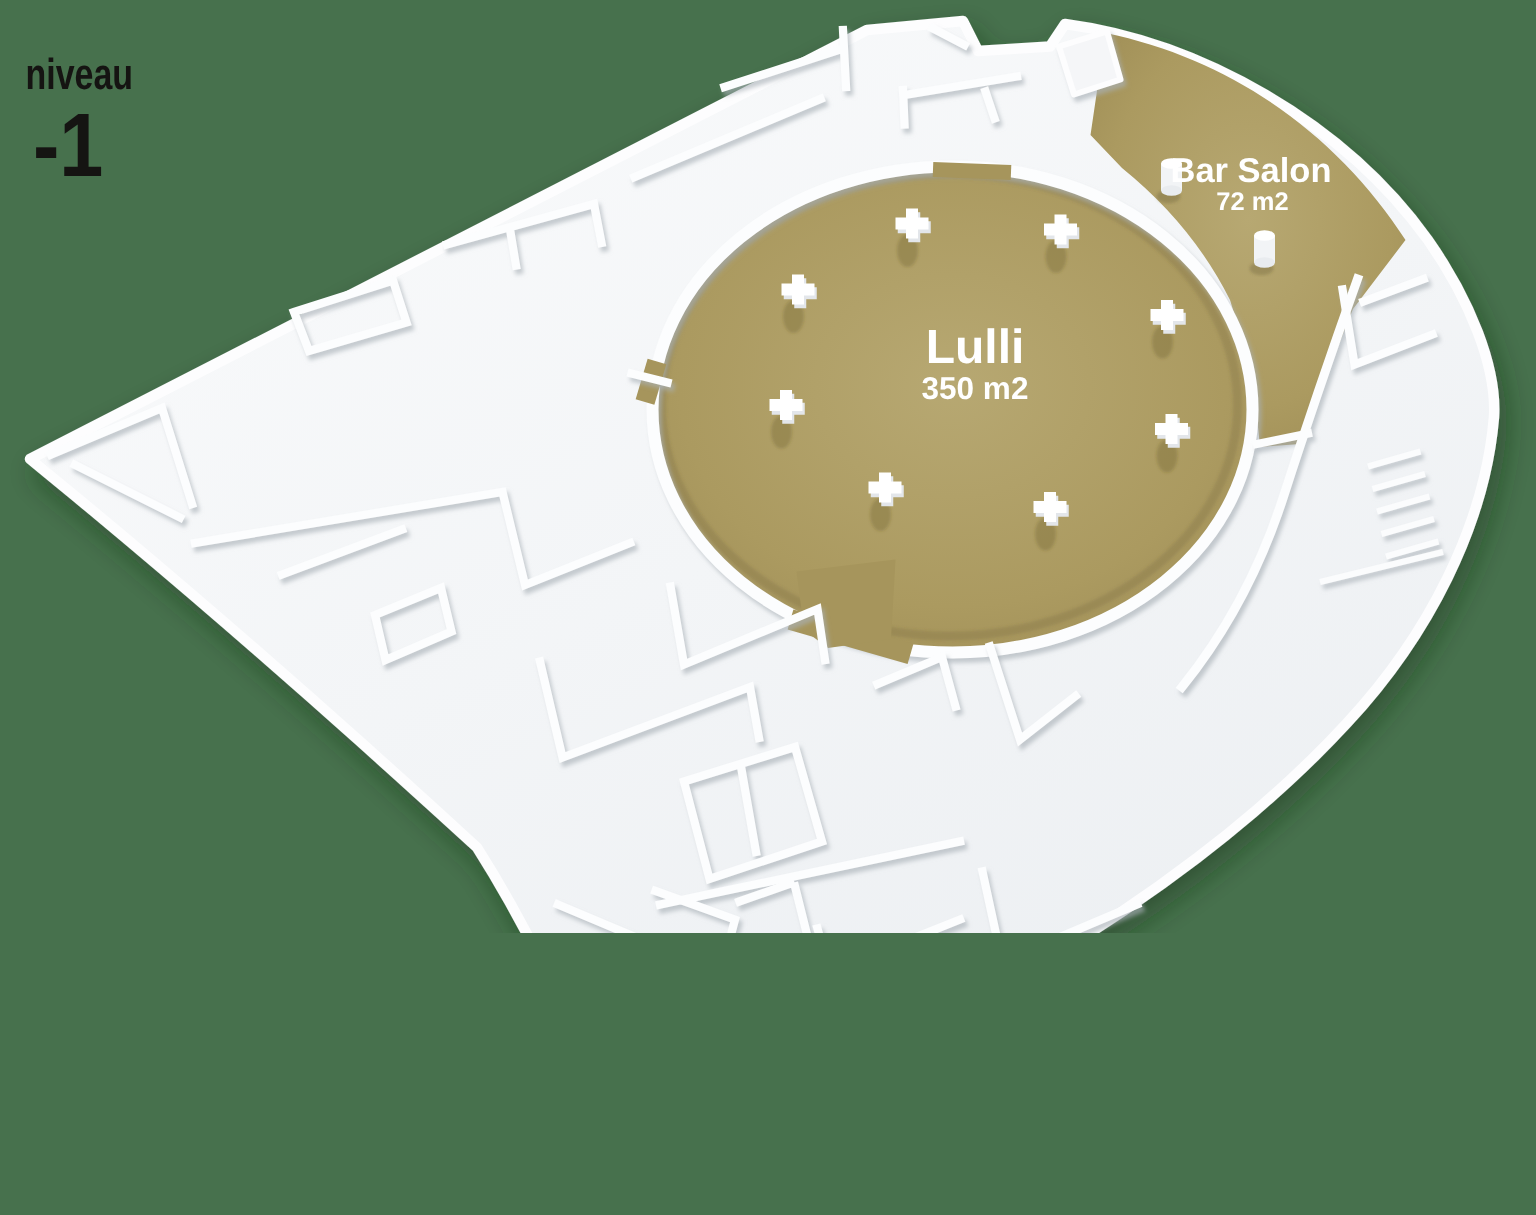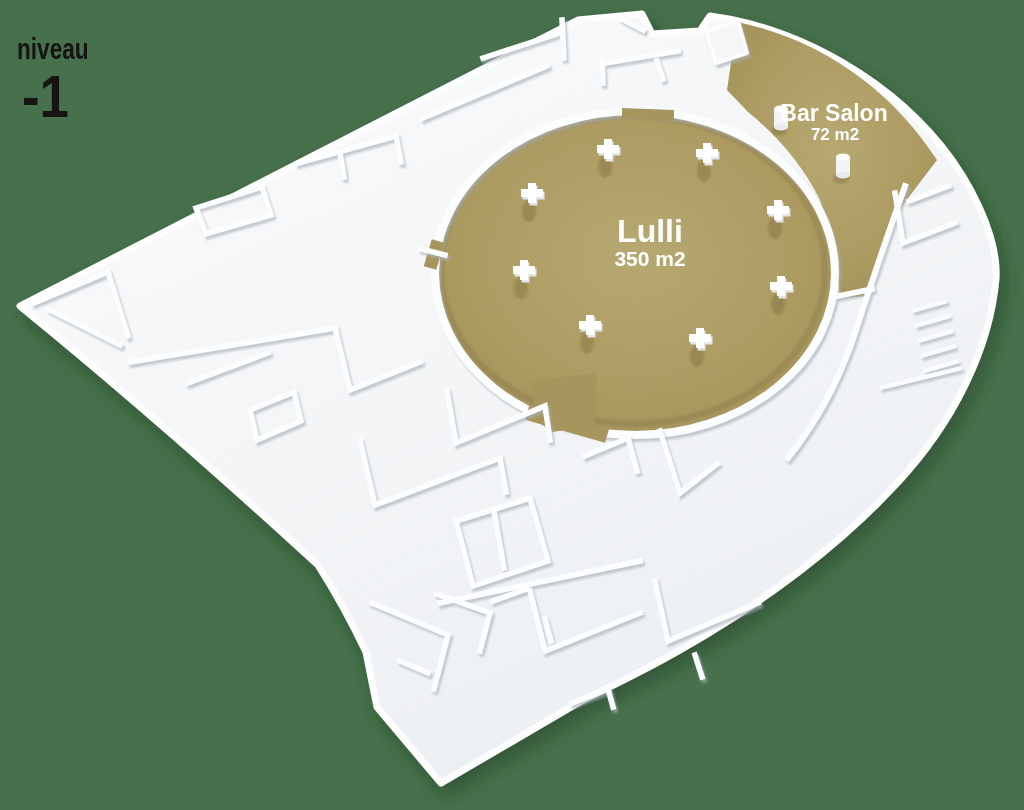--- a/index.html
+++ b/index.html
@@ -1,16 +1,16 @@
 <!DOCTYPE html>
 <html><head>
 <meta charset="utf-8">
 <style>
   html,body{margin:0;padding:0;background:#47714d;}
-  .stage{position:relative;width:1024px;height:810px;overflow:hidden;font-family:"Liberation Sans",sans-serif;text-decoration:underline;}
+  .stage{position:relative;width:1024px;height:622px;overflow:hidden;font-family:"Liberation Sans",sans-serif;text-decoration:underline;}
   svg{display:block;}
   text{font-family:"Liberation Sans",sans-serif;}
   .room-label{fill:#ffffff;font-weight:bold;}
   .level-label{fill:#151412;font-weight:bold;}
 </style>
 </head>
 <body>
 
 <div class="stage">
 <svg width="1024" height="810" viewBox="0 0 1024 810">

